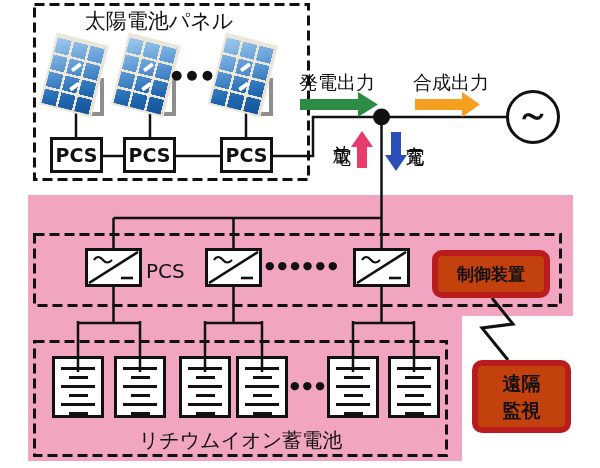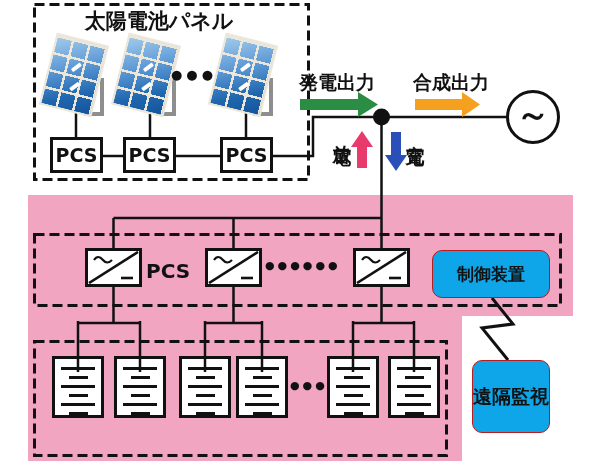--- a/index.html
+++ b/index.html
@@ -6,21 +6,21 @@
   #stage{
     position:relative;width:600px;height:468px;background:#fff;overflow:hidden;
     font-family:"DejaVu Sans","Liberation Sans",sans-serif;color:#111;
   }
   .abs{position:absolute;}
   .pink{background:#F2A5C0;z-index:1;}
   .pink-top{left:28px;top:195px;width:545px;height:121px;}
   .pink-bottom{left:28px;top:316px;width:434px;height:145px;}
   svg.layer{position:absolute;left:0;top:0;z-index:2;pointer-events:none;}
   svg.layer-top{z-index:4;}
-  .label{z-index:5;font-weight:bold;line-height:1.15;}
+  .label{z-index:5;font-weight:normal;line-height:1.15;}
 
   
   .panel{
     position:absolute;width:54px;height:74px;z-index:3;
     transform:rotate(14deg);border:2px solid #EDE7DA;box-sizing:border-box;
     background:
       repeating-linear-gradient(90deg,transparent 0 14.5px,#EDE7DA 14.5px 17px),
       repeating-linear-gradient(0deg,transparent 0 15px,#EDE7DA 15px 17.5px),
       linear-gradient(155deg,#A5CDEC 0%,#5E9AD6 40%,#1E66AE 75%,#14549C 100%);
   }
@@ -40,25 +40,25 @@
   
   .bat{
     position:absolute;width:52px;height:62px;box-sizing:border-box;border:3px solid #111;background:#fff;z-index:3;
     display:flex;flex-direction:column;align-items:center;padding-top:8px;gap:6px;
   }
   .bl{height:3px;background:#111;flex:0 0 auto;}
   .bl.long{width:34px;}
   .bl.short{width:19px;}
 
   .roundbox{
-    position:absolute;box-sizing:border-box;border:1px solid #b91c1c;border-radius:10px;background:#0ea5e9;z-index:3;
+    position:absolute;box-sizing:border-box;border:6px solid #b91c1c;border-radius:10px;background:#c2410c;z-index:3;
     display:flex;align-items:center;justify-content:center;font-weight:bold;text-align:center;
   }
   .ctrl{left:432px;top:250px;width:118px;height:48px;font-size:17px;}
-  .remote{left:472px;top:360px;width:78px;height:73px;font-size:19px;flex-direction:row;line-height:27px;}
+  .remote{left:472px;top:360px;width:99px;height:73px;font-size:19px;flex-direction:column;line-height:27px;}
 
   .accircle{
     position:absolute;left:506px;top:90px;width:54px;height:54px;box-sizing:border-box;
     border:3px solid #111;border-radius:50%;background:#fff;z-index:3;
     display:flex;align-items:center;justify-content:center;font-size:34px;font-weight:bold;
   }
 
   .vtext{writing-mode:vertical-rl;letter-spacing:3px;}
   .dots{z-index:5;color:#111;font-weight:bold;}
 </style>
@@ -213,19 +213,20 @@
   </div>
   <div class="bat" style="left:388px;top:356px;">
     <div class="bl long"></div>
       <div class="bl short"></div>
       <div class="bl long"></div>
       <div class="bl short"></div>
       <div class="bl long"></div>
       <div class="bl short"></div>
   </div>
 
+  <div class="abs label" style="left:118px;top:429px;width:245px;text-align:center;font-size:20px;">リチウムイオン蓄電池</div>
 
   <div class="roundbox remote">
     <span>遠隔</span>
     <span>監視</span>
   </div>
 
 </div>
 
 </body></html>

